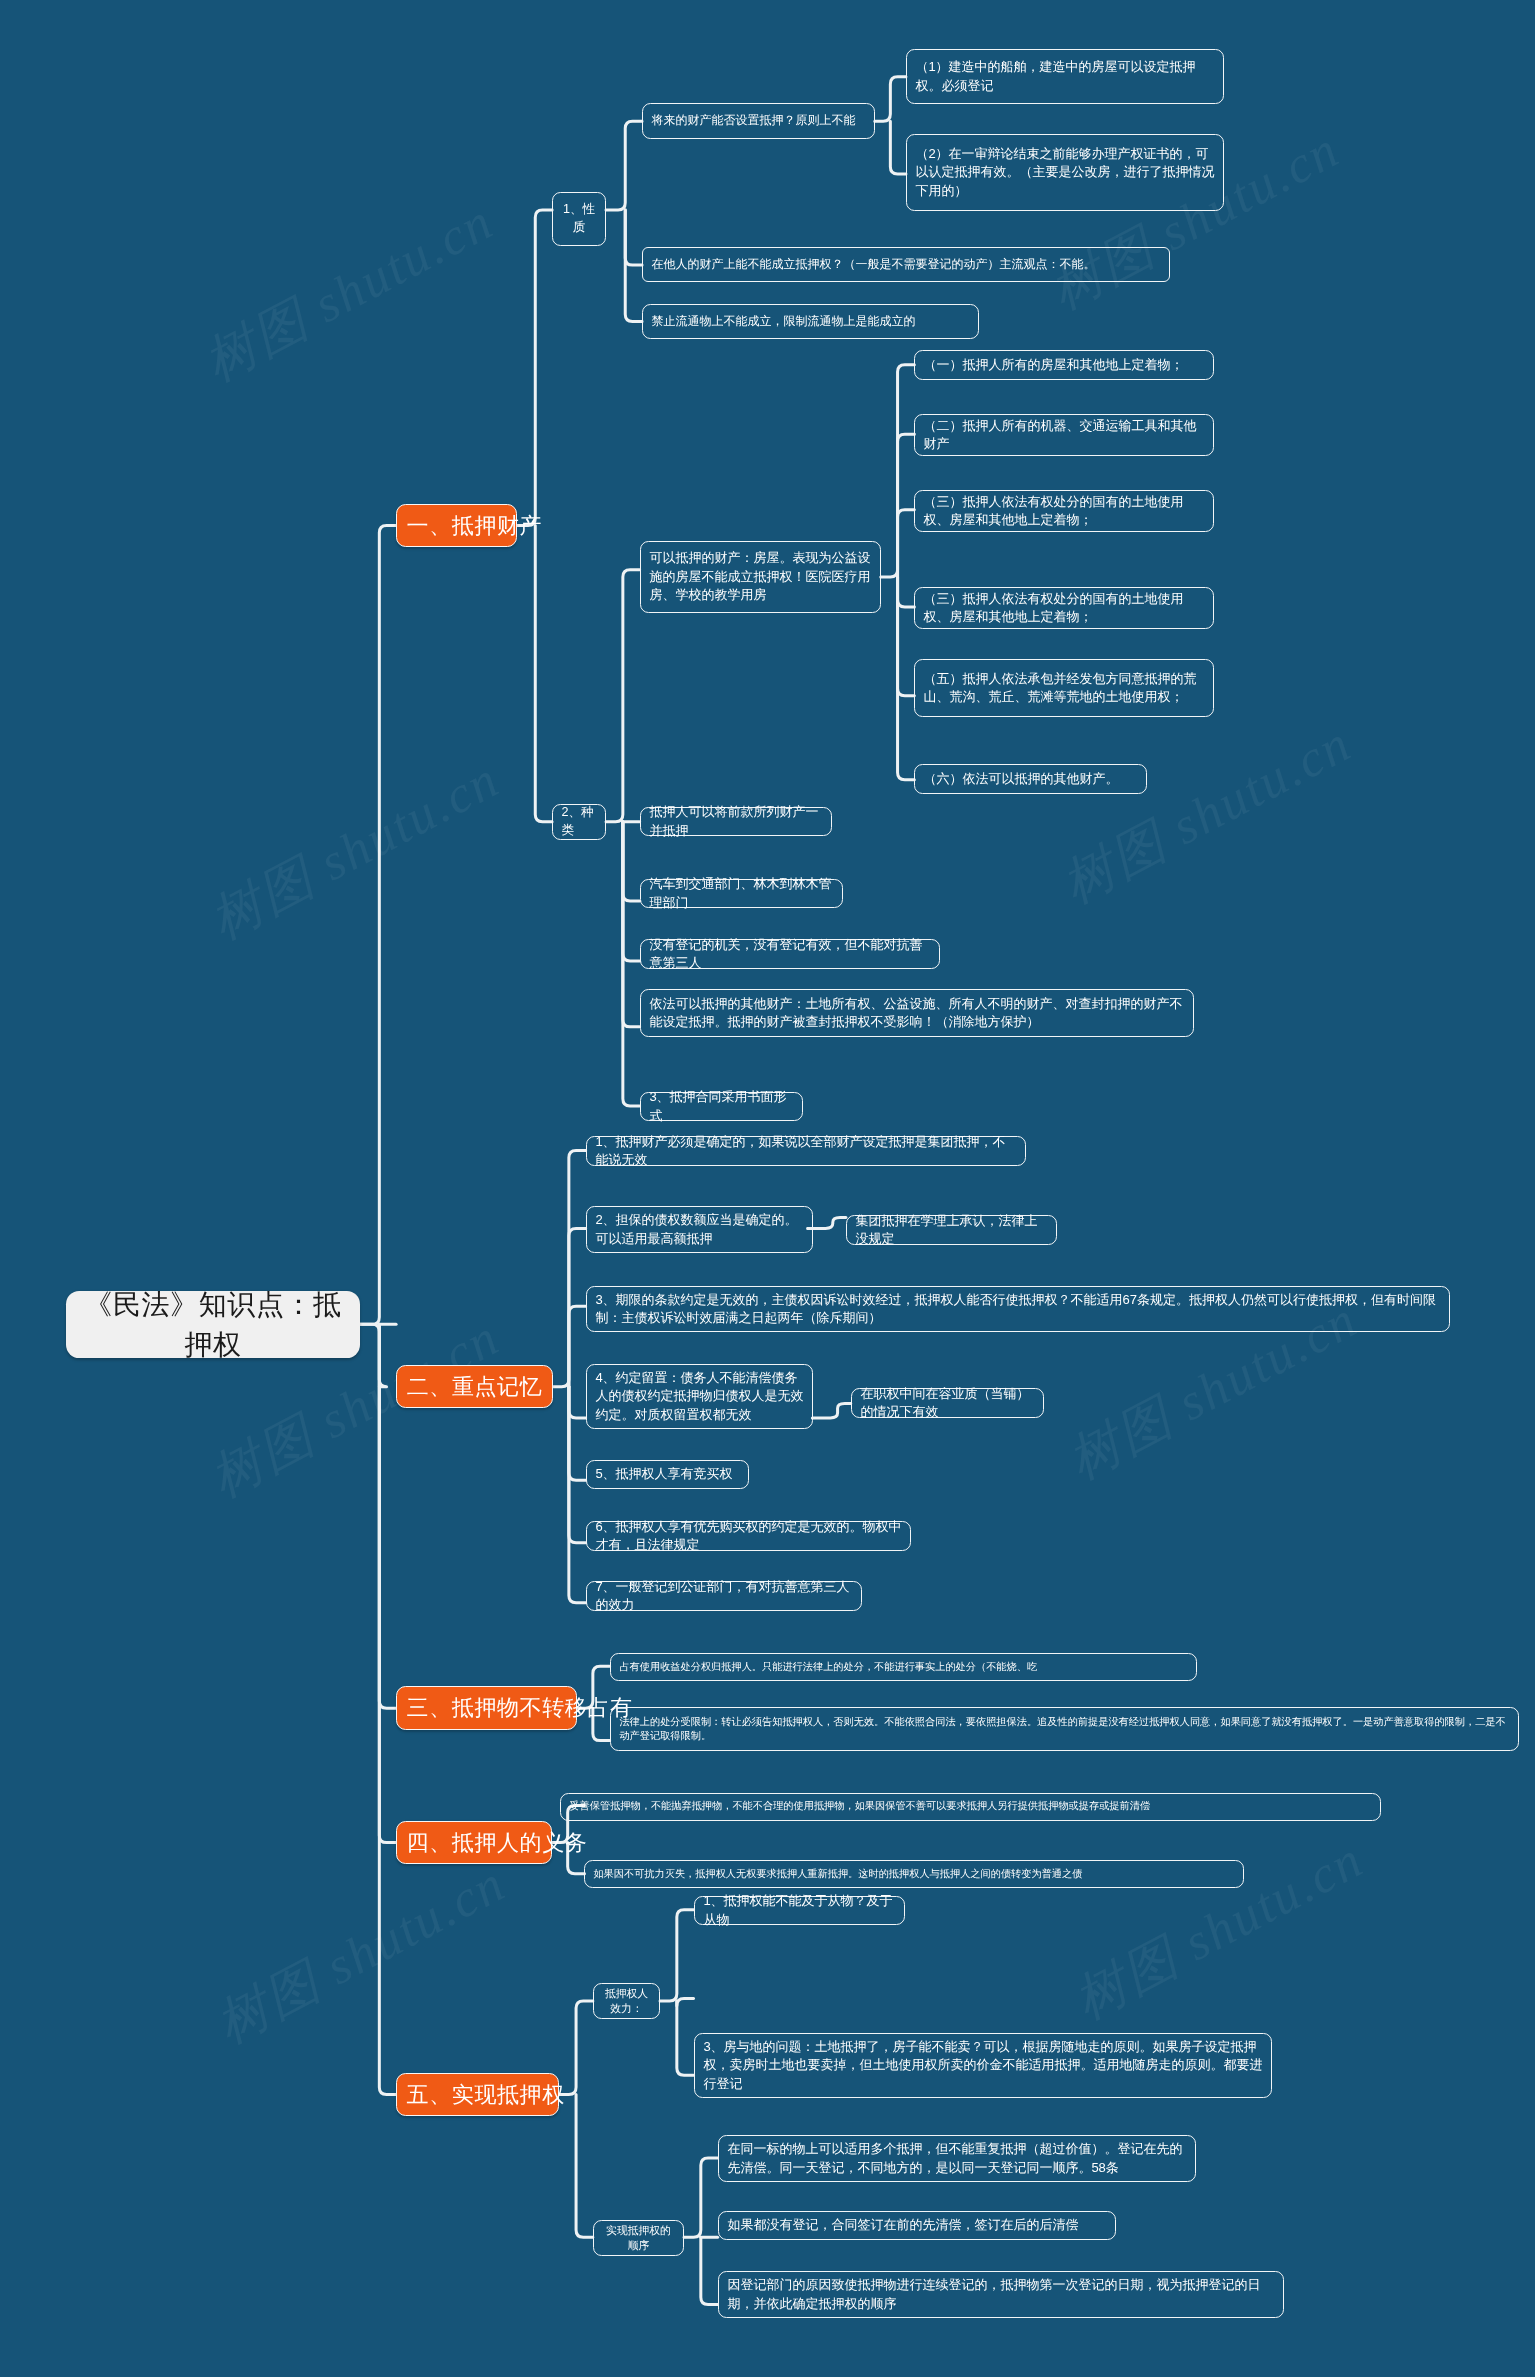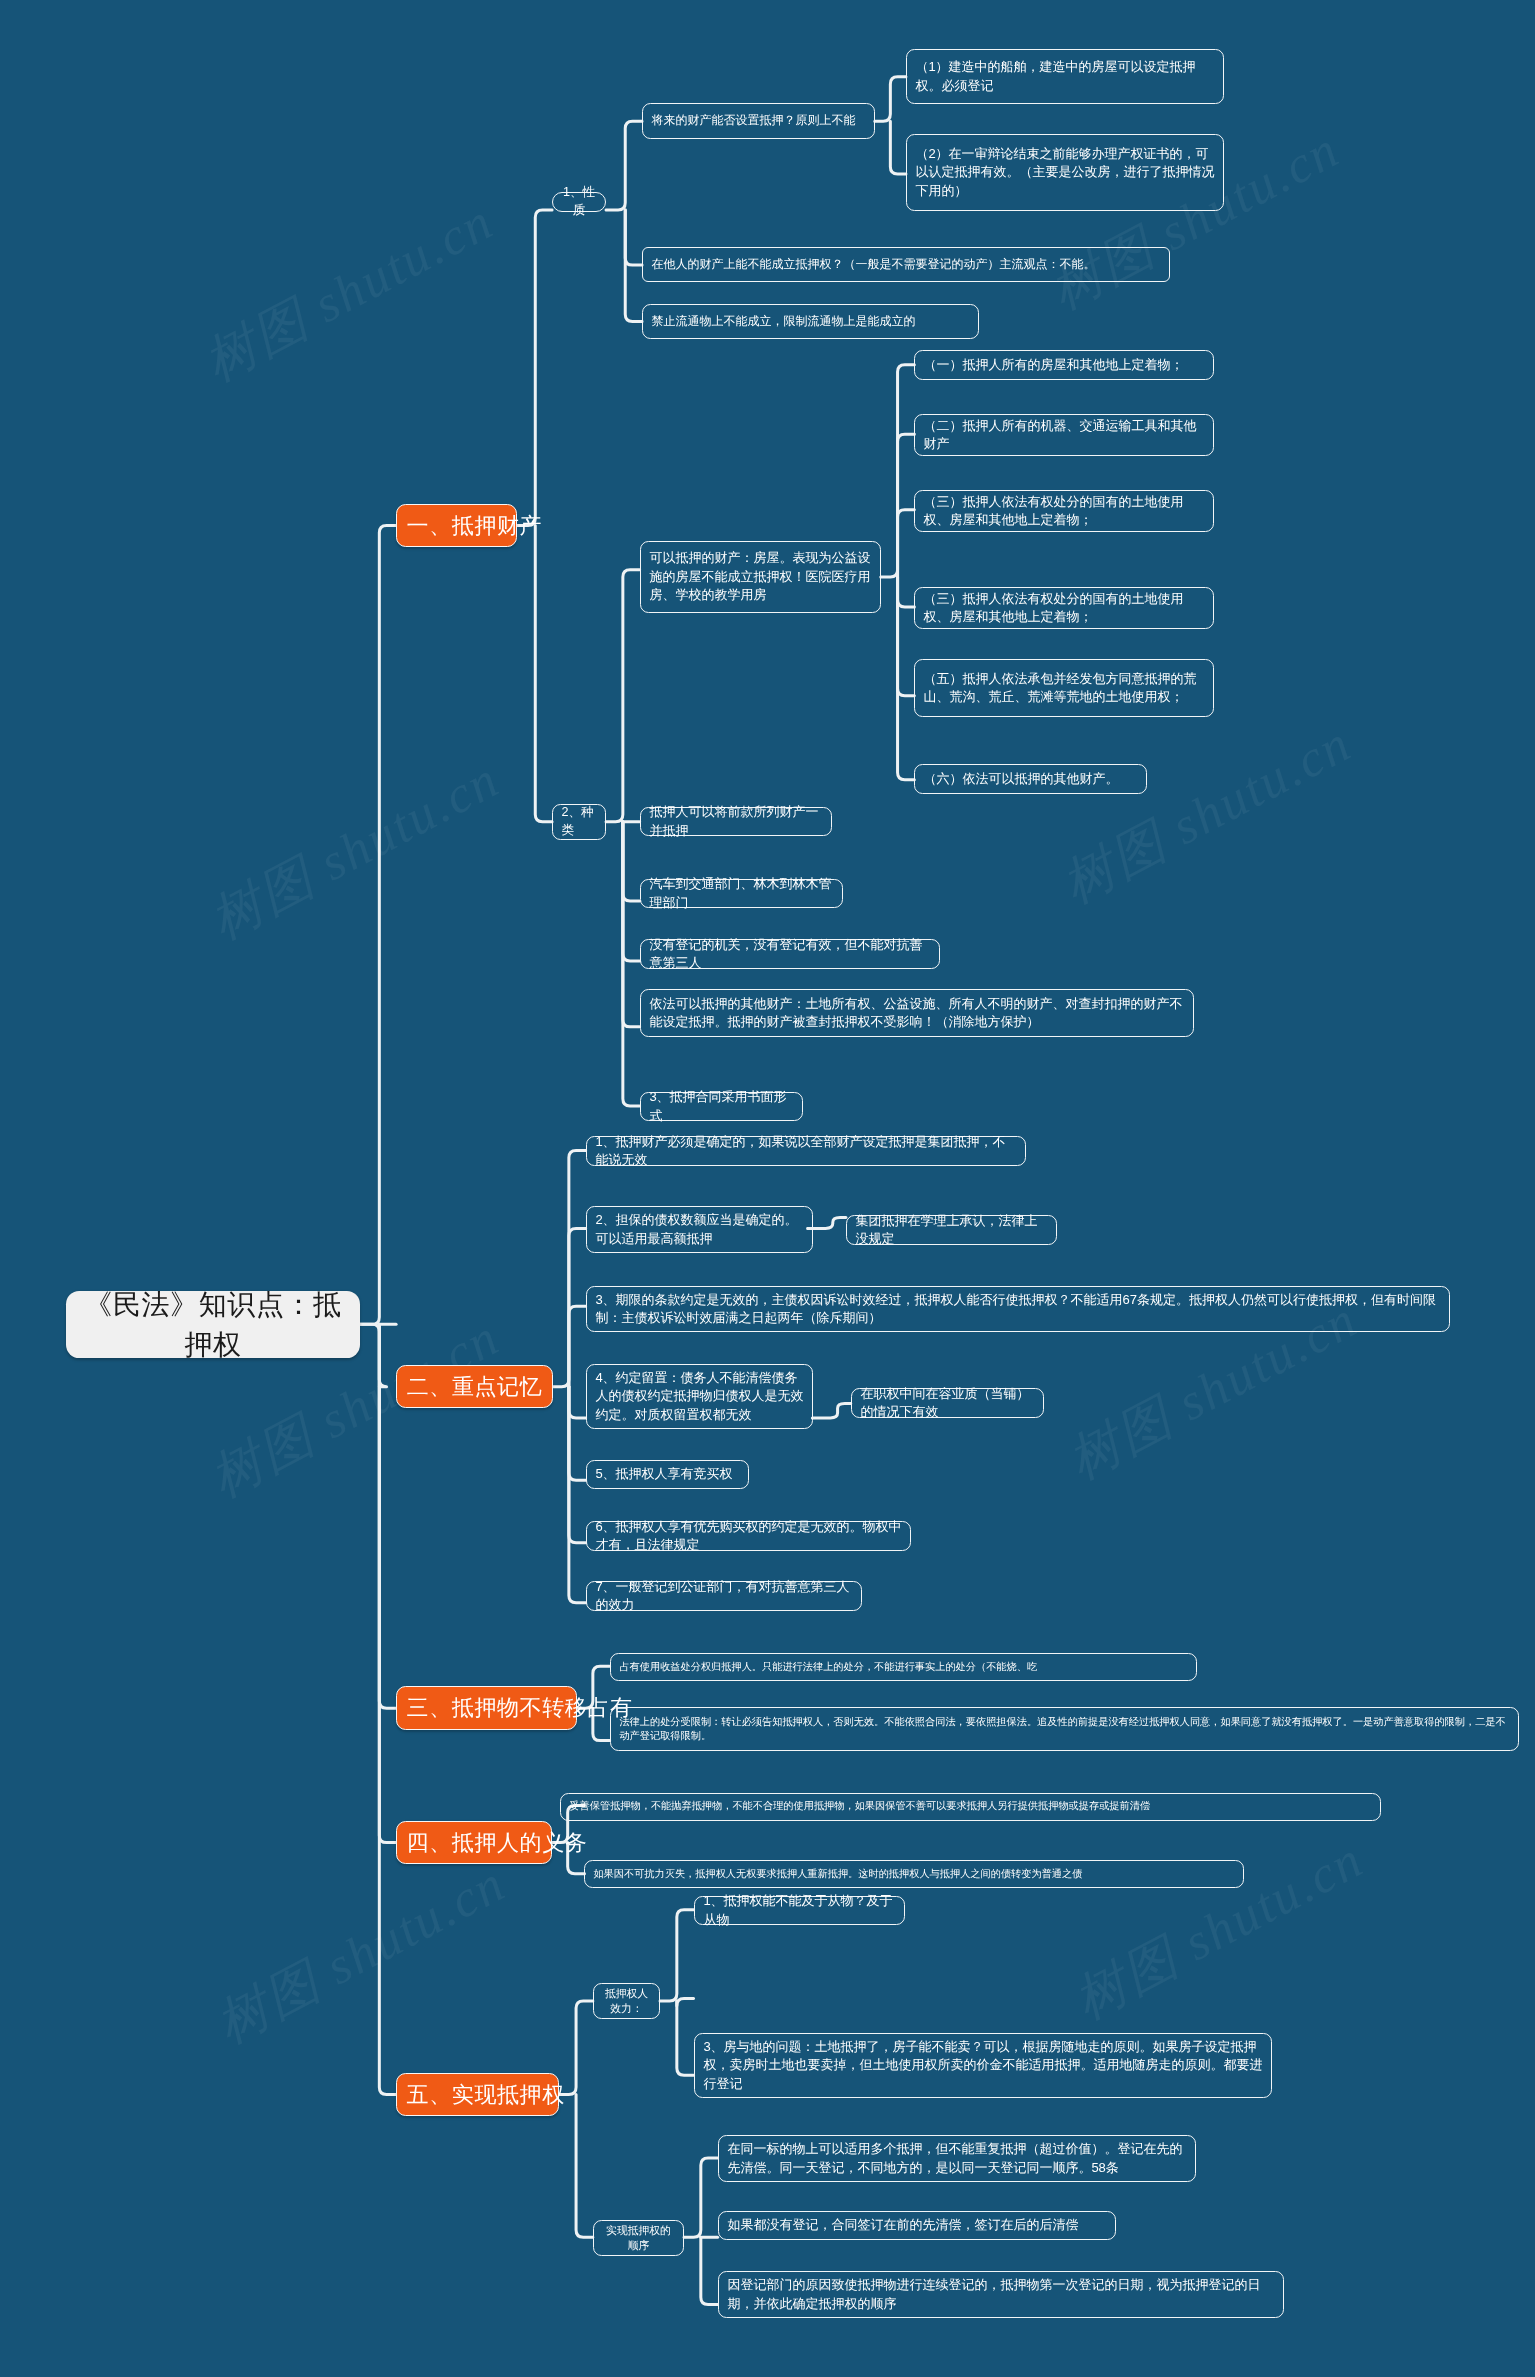--- a/index.html
+++ b/index.html
@@ -189,21 +189,21 @@
   </div>
 
   <div class="node sec" style="left:396px;top:1821px;width:156px;height:43px;">
     <span class="txt" style="text-align:center;">四、抵押人的义务</span>
   </div>
 
   <div class="node sec" style="left:396px;top:2073px;width:163px;height:43px;">
     <span class="txt" style="text-align:center;">五、实现抵押权</span>
   </div>
 
-  <div class="node leaf cat" style="left:552px;top:192px;width:54px;height:20px;justify-content:center;border-radius:13px;">
+  <div class="node leaf cat" style="left:552px;top:192px;width:54px;height:54px;justify-content:center;">
     <span class="txt" style="text-align:center;">1、性质</span>
   </div>
 
   <div class="node leaf cat" style="left:552px;top:804px;width:54px;height:36px;justify-content:center;">
     <span class="txt" style="">2、种类</span>
   </div>
 
   <div class="node leaf mid" style="left:642px;top:103px;width:233px;height:36px;">
     <span class="txt">将来的财产能否设置抵押？原则上不能</span>
   </div>

